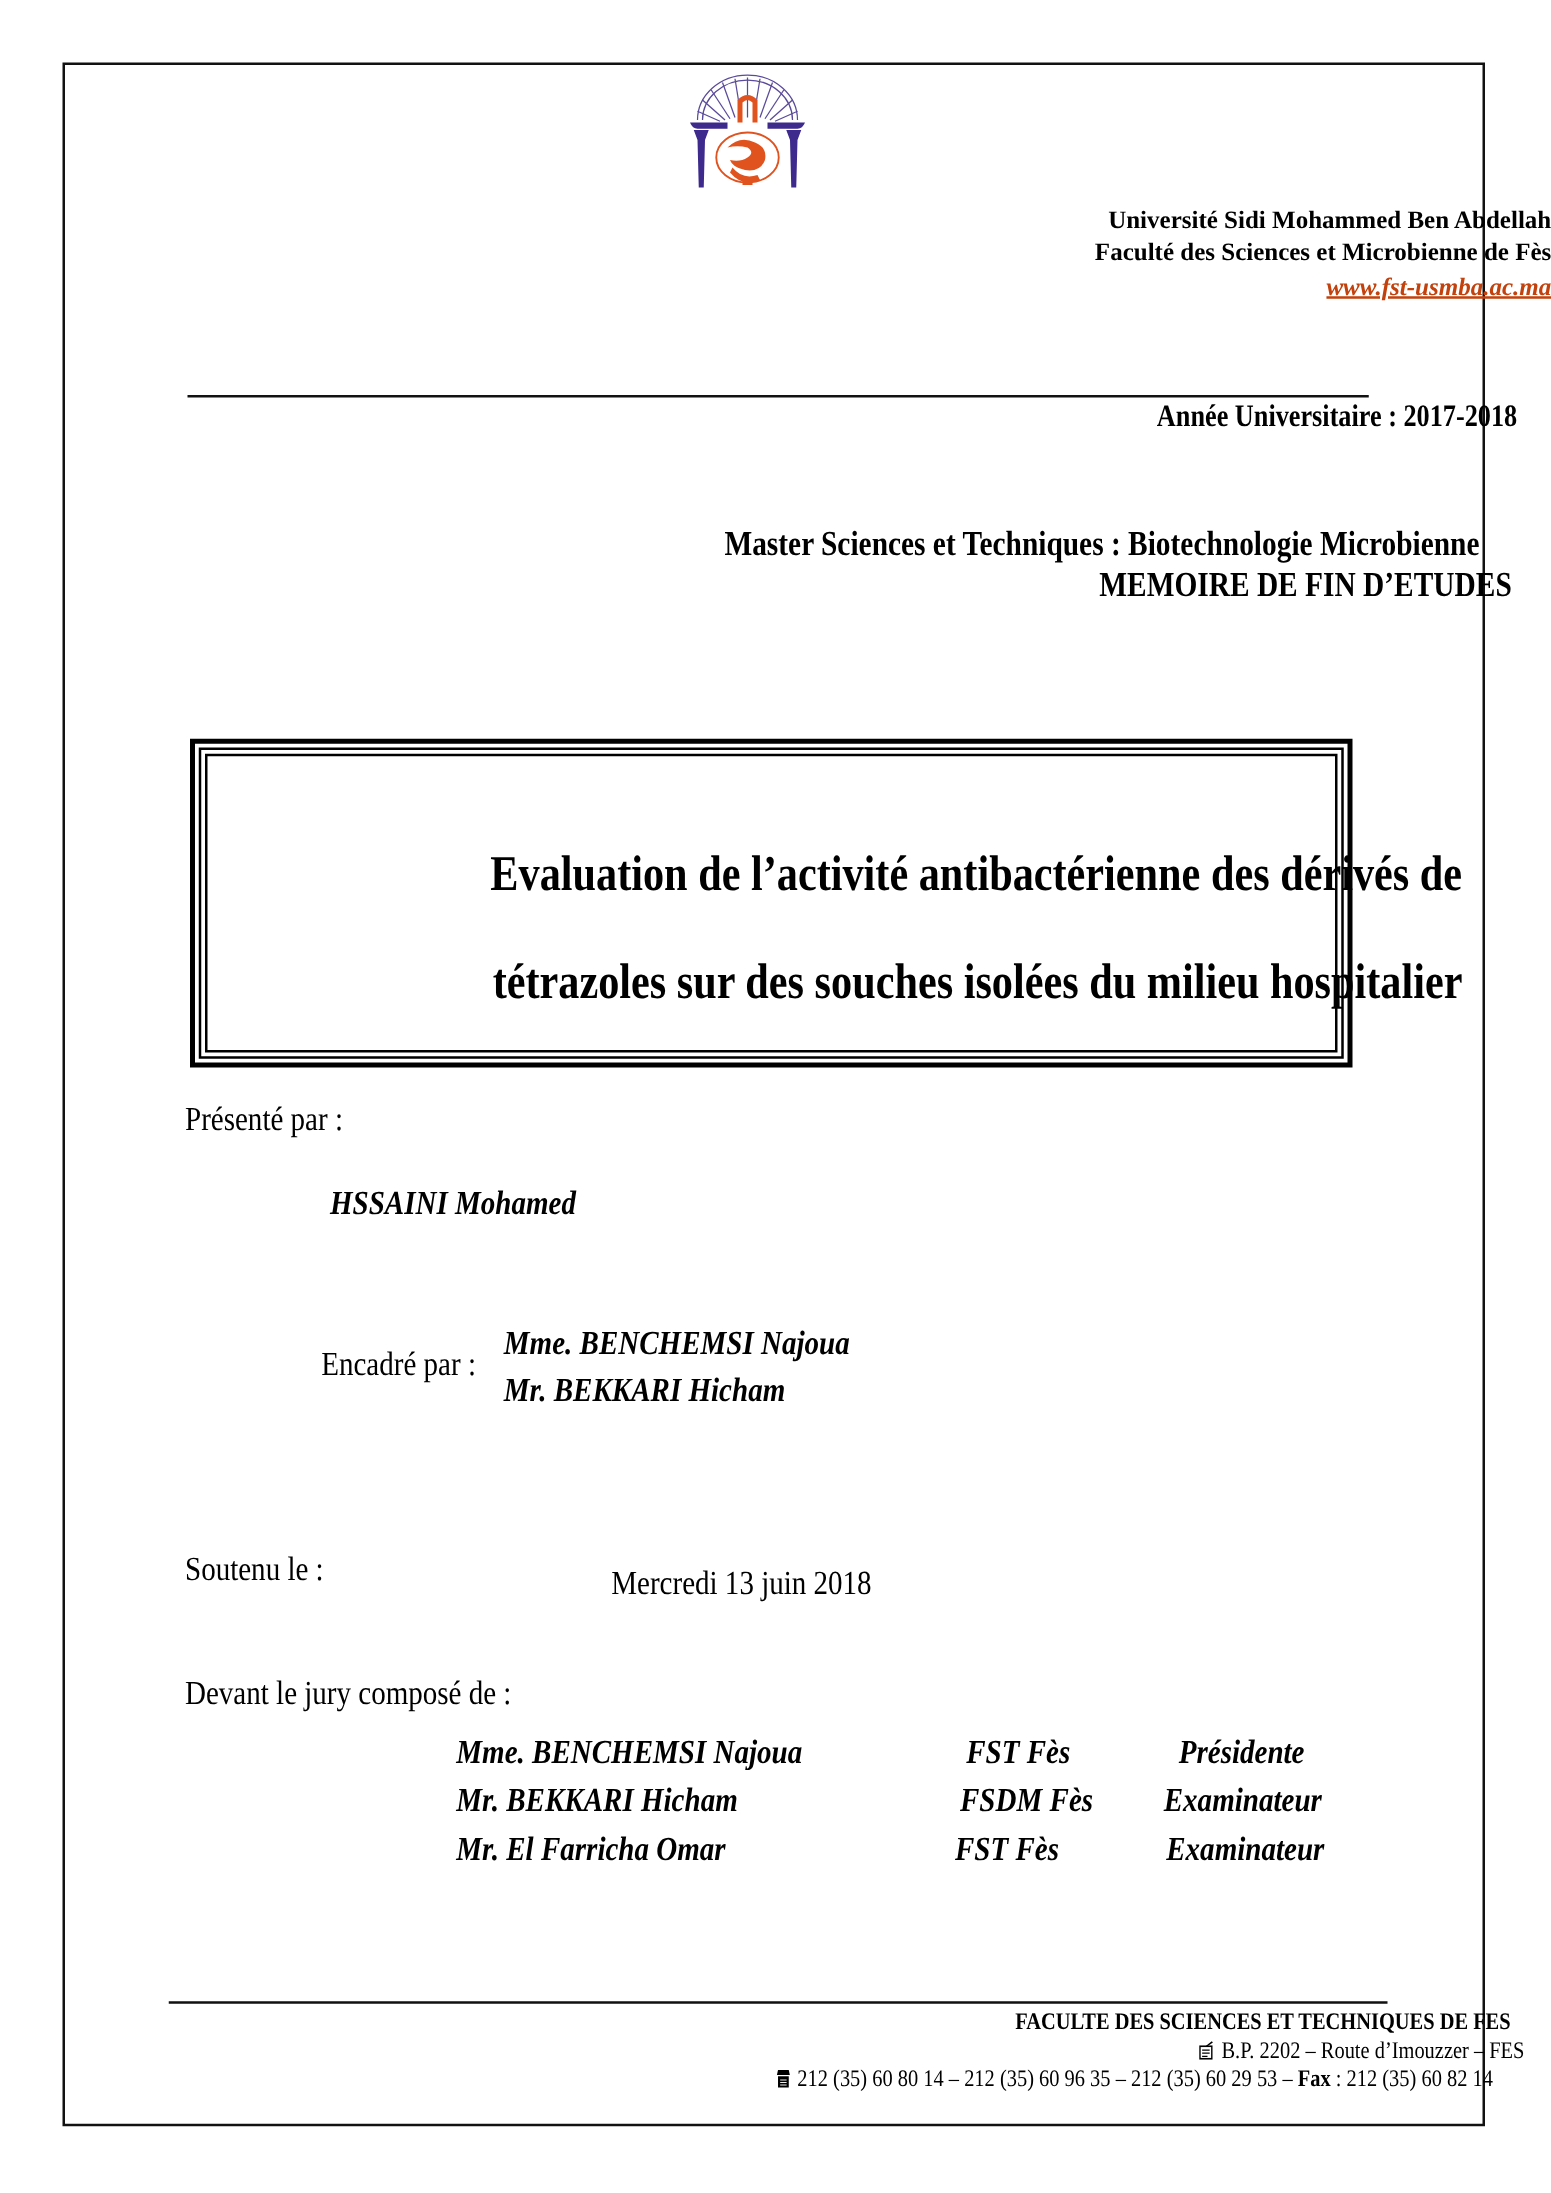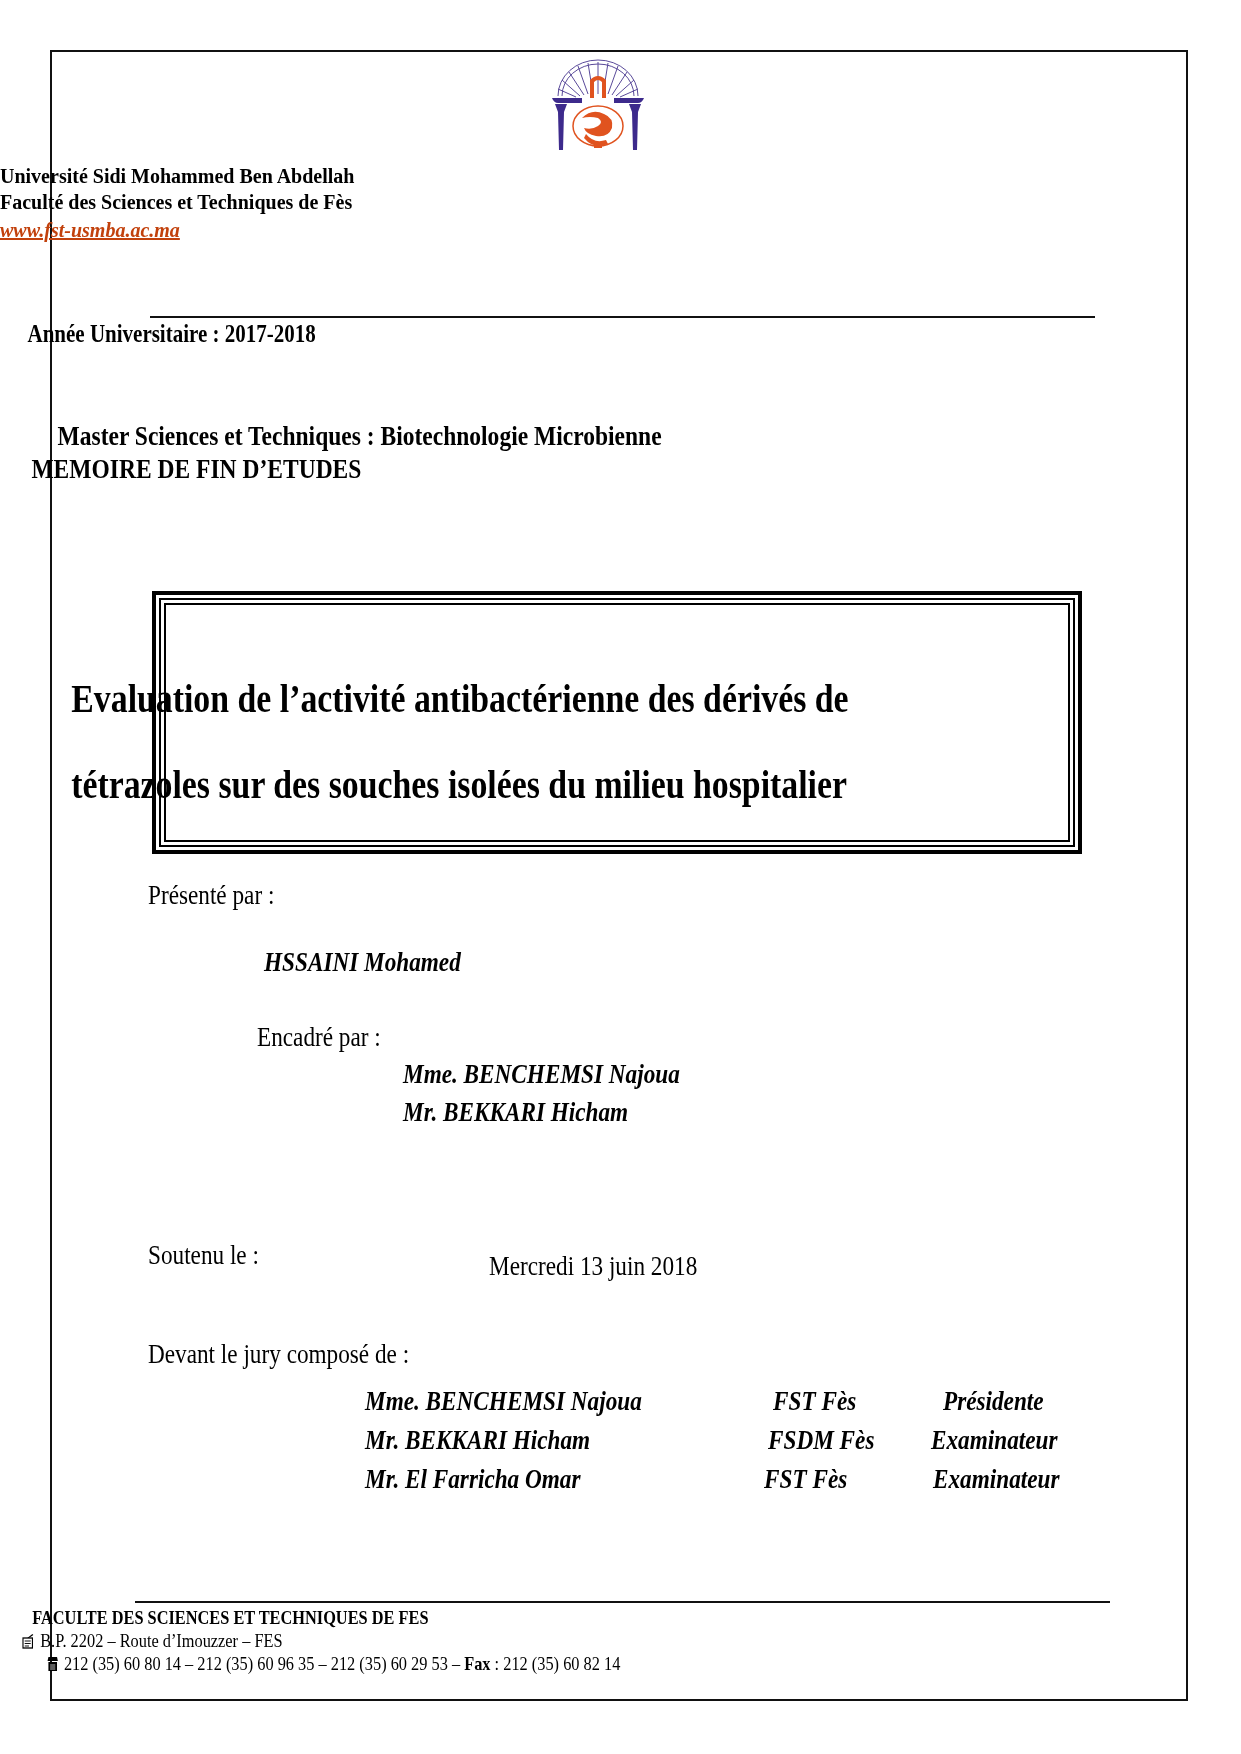--- a/index.html
+++ b/index.html
@@ -1,21 +1,21 @@
 <!DOCTYPE html>
 <html><head>
   <meta charset="utf-8">
   <style>
     html, body { margin: 0; padding: 0; background: #ffffff; }
     body { width: 1241px; height: 1754px; position: relative; overflow: hidden;
            font-family: "Liberation Serif", "DejaVu Serif", serif; color: #000; }
     .page-frame { position: absolute; left: 50px; top: 50px; width: 1138px; height: 1651px;
                   border: 2px solid #111; box-sizing: border-box; }
     .abs { position: absolute; white-space: nowrap; font-family: Liberation Serif, serif; }
-    .center-line { position: absolute; left: 0; width: 1241px; text-align: left; white-space: nowrap; }
+    .center-line { position: absolute; left: 0; width: 1241px; text-align: right; white-space: nowrap; }
     .cmp { display: inline-block; transform-origin: center center; }
     .cmp-left { display: inline-block; transform-origin: left center; }
 
     
     .logo { position: absolute; left: 548px; top: 58px; width: 100px; height: 98px; }
     .uni { font-weight: bold; font-size: 20px; }
     .url { font-weight: bold; font-style: italic; font-size: 20px; color: #c2410c; text-decoration: underline; }
     .hr { position: absolute; height: 0; border-top: 2px solid #111; }
 
     .year { font-weight: bold; font-size: 25px; }
@@ -72,21 +72,21 @@
       <path d="M38 76 Q46 86 58 82 L60 86 Q46 92 36 80 Z"></path>
       <rect x="46" y="86" width="8" height="4"></rect>
     </g>
   </svg>
 </div>
 
 <div class="center-line" style="top:165px;">
   <span class="uni">Université Sidi Mohammed Ben Abdellah</span>
 </div>
 <div class="center-line" style="top:191px;">
-  <span class="uni">Faculté des Sciences et Techniques de Fès</span>
+  <span class="uni">Faculté des Sciences et Microbienne de Fès</span>
 </div>
 <div class="center-line" style="top:219px;">
   <a class="url">www.fst-usmba.ac.ma</a>
 </div>
 
 <div class="hr" style="left:150px; top:316px; width:945px;"></div>
 
 <div class="center-line" style="top:320px;">
   <span class="cmp year" style="transform:scaleX(0.84);">Année Universitaire : 2017-2018</span>
 </div>
@@ -110,21 +110,21 @@
   <span class="cmp title" style="transform:scaleX(0.845);">tétrazoles sur des souches isolées du milieu hospitalier</span>
 </div>
 
 <div class="abs" style="left:148px; top:880px;">
   <span class="cmp-left body-text" style="transform:scaleX(0.86);">Présenté par :</span>
 </div>
 <div class="abs" style="left:264px; top:947px;">
   <span class="cmp-left name" style="transform:scaleX(0.86);">HSSAINI Mohamed</span>
 </div>
 
-<div class="abs" style="left:257px; top:1022px;">
+<div class="abs" style="left:257px; top:1076px;">
   <span class="cmp-left body-text" style="transform:scaleX(0.86);">Encadré par :</span>
 </div>
 <div class="abs" style="left:403px; top:1059px;">
   <span class="cmp-left name" style="transform:scaleX(0.86);">Mme. BENCHEMSI Najoua</span>
 </div>
 <div class="abs" style="left:403px; top:1097px;">
   <span class="cmp-left name" style="transform:scaleX(0.86);">Mr. BEKKARI Hicham</span>
 </div>
 
 <div class="abs" style="left:148px; top:1240px;">

